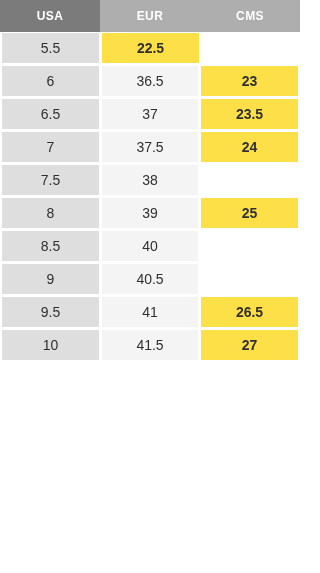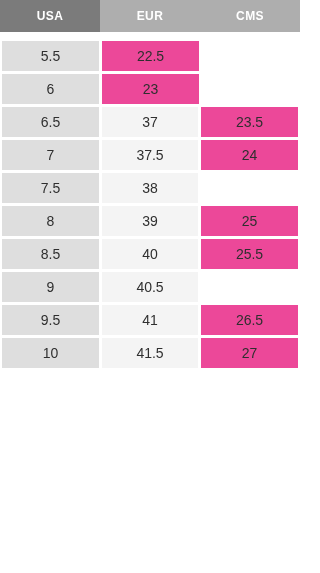--- a/index.html
+++ b/index.html
@@ -47,21 +47,21 @@
   }
   .hcell.cms {
     width: 100px;
     background: #aeaeae;
     text-align: center;
   }
 
   
   .chart-body {
     width: 300px;
-    padding-top: 9px;
+    padding-top: 1px;
     box-sizing: border-box;
   }
   .chart-row {
     display: flex;
     width: 300px;
     height: 30px;
     margin-bottom: 3px;
   }
   .cell {
     display: flex;
@@ -79,21 +79,22 @@
     margin-right: 3px;
     background: #dedede;
   }
   .cell.c-eur {
     width: 96px;
     margin-right: 3px;
     background: #f4f4f4;
   }
   .cell.c-cms {
     width: 97px;
-    background: #ec4899;
+    background: #fde047;
+    font-weight: bold;
   }
 
   .chart-footer-space {
     width: 300px;
     height: 210px;
     background: #ffffff;
   }
 </style>
 </head>
 <body>
@@ -108,20 +109,21 @@
 
   <div class="chart-body">
 
     <div class="chart-row">
       <div class="cell c-usa">5.5</div>
       <div class="cell c-cms">22.5</div>
     </div>
 
     <div class="chart-row">
       <div class="cell c-usa">6</div>
+      <div class="cell c-eur">36.5</div>
       <div class="cell c-cms">23</div>
     </div>
 
     <div class="chart-row">
       <div class="cell c-usa">6.5</div>
       <div class="cell c-eur">37</div>
       <div class="cell c-cms">23.5</div>
     </div>
 
     <div class="chart-row">
@@ -137,21 +139,20 @@
 
     <div class="chart-row">
       <div class="cell c-usa">8</div>
       <div class="cell c-eur">39</div>
       <div class="cell c-cms">25</div>
     </div>
 
     <div class="chart-row">
       <div class="cell c-usa">8.5</div>
       <div class="cell c-eur">40</div>
-      <div class="cell c-cms">25.5</div>
     </div>
 
     <div class="chart-row">
       <div class="cell c-usa">9</div>
       <div class="cell c-eur">40.5</div>
     </div>
 
     <div class="chart-row">
       <div class="cell c-usa">9.5</div>
       <div class="cell c-eur">41</div>

